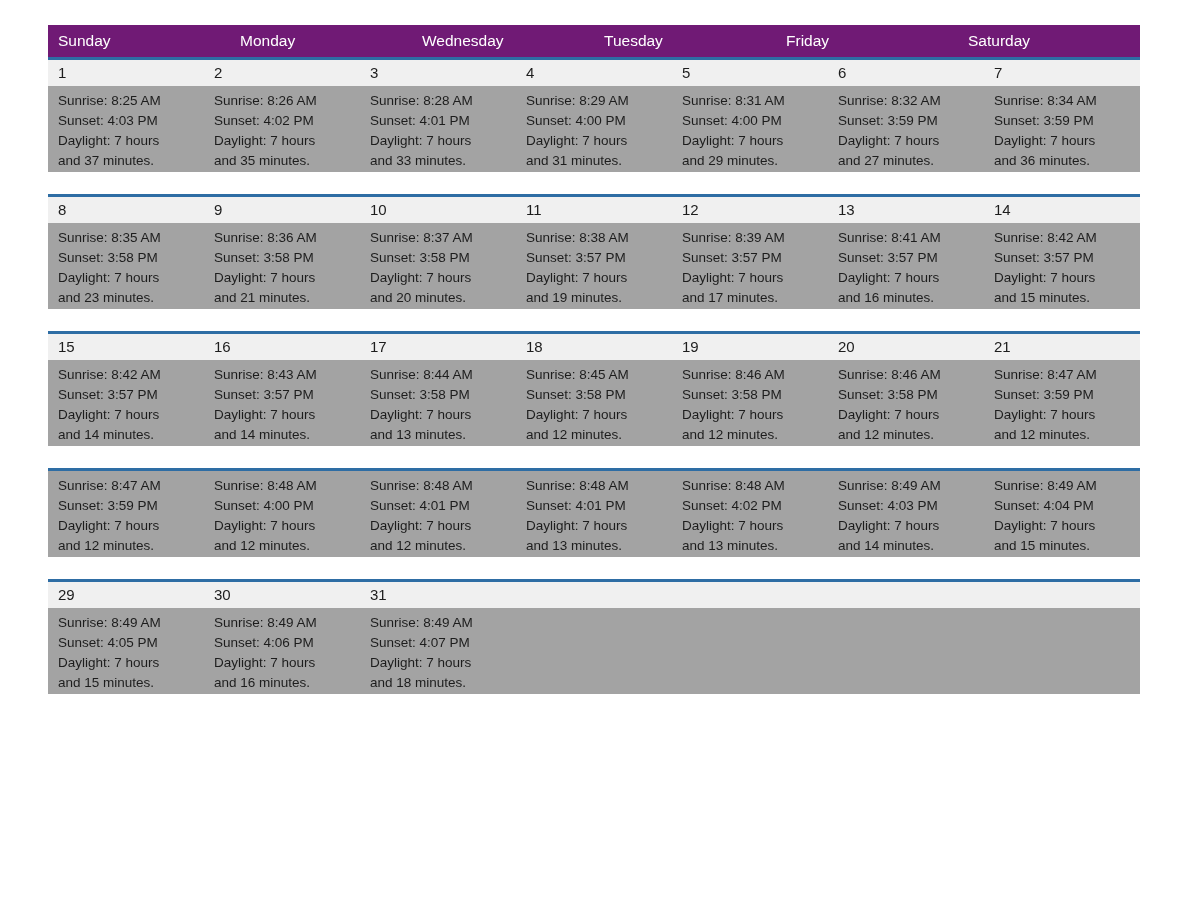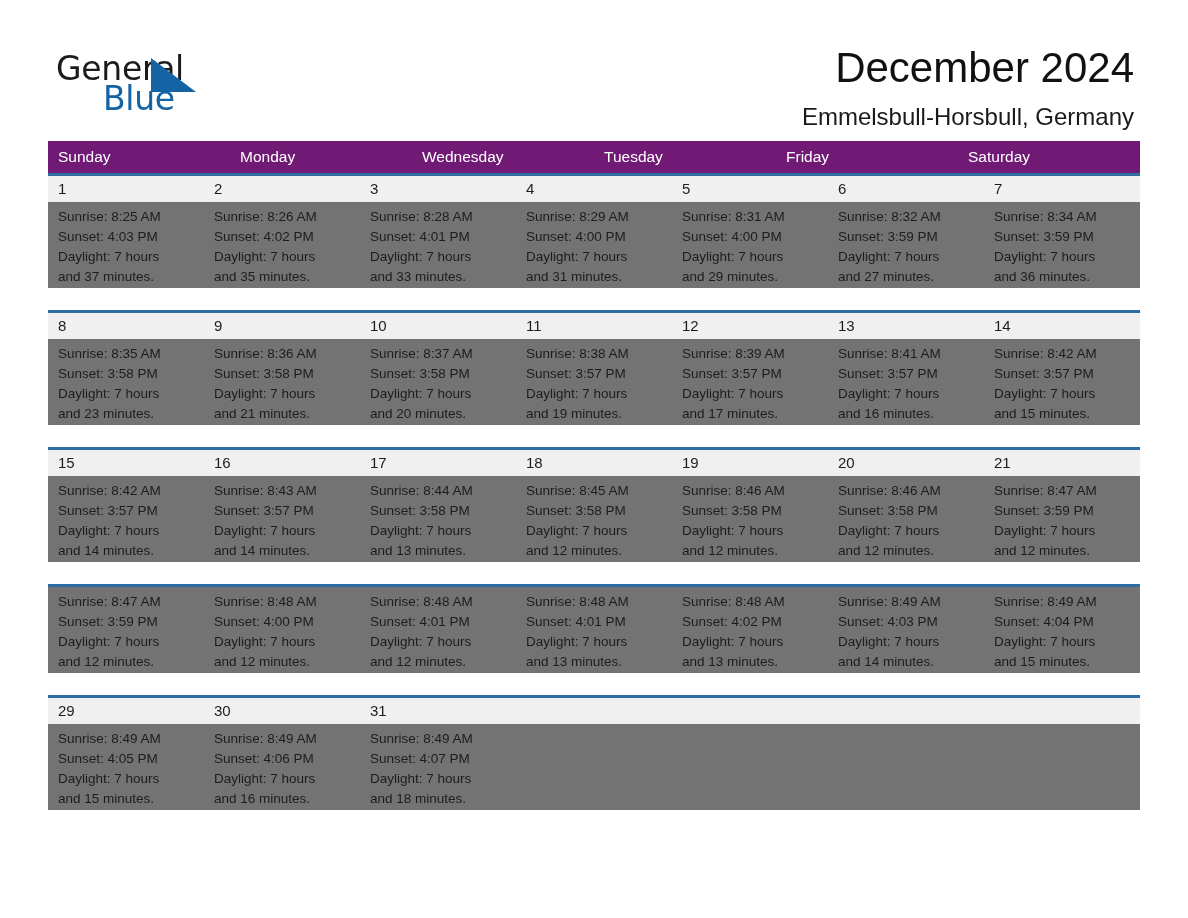--- a/index.html
+++ b/index.html
@@ -133,58 +133,40 @@
     flex: 1 1 0;
     font-size: 15px;
     line-height: 26px;
     padding-left: 10px;
     color: #1d1d1d;
     box-sizing: border-box;
   }
 
   .info-band {
     display: flex;
-    background: #737373;
+    background: #a3a3a3;
     height: 86px;
   }
   .info-cell {
     flex: 1 1 0;
     box-sizing: border-box;
     padding: 5px 6px 0 10px;
     font-size: 13.5px;
     line-height: 20px;
     color: #1d1d1d;
   }
   .info-line {
     white-space: nowrap;
   }
 </style>
 </head>
 <body>
 
 <div class="page">
 
-  <div class="header">
-
-    <div class="logo">
-      <span class="logo-general">General</span>
-      <span class="logo-triangle">
-        <svg width="45" height="34" viewBox="0 0 45 34" xmlns="http://www.w3.org/2000/svg">
-          <polygon points="0,0 0,34 45,34" fill="#1464a5"></polygon>
-        </svg>
-      </span>
-      <span class="logo-blue">Blue</span>
-    </div>
-
-    <div class="title-block">
-      <div class="month-title">December 2024</div>
-      <div class="location-title">Emmelsbull-Horsbull, Germany</div>
-    </div>
-
-  </div>
 
   <div class="calendar">
 
     <div class="weekday-row">
       <div class="weekday-cell">Sunday</div>
       <div class="weekday-cell">Monday</div>
       <div class="weekday-cell">Wednesday</div>
       <div class="weekday-cell">Tuesday</div>
       <div class="weekday-cell">Friday</div>
       <div class="weekday-cell">Saturday</div>

